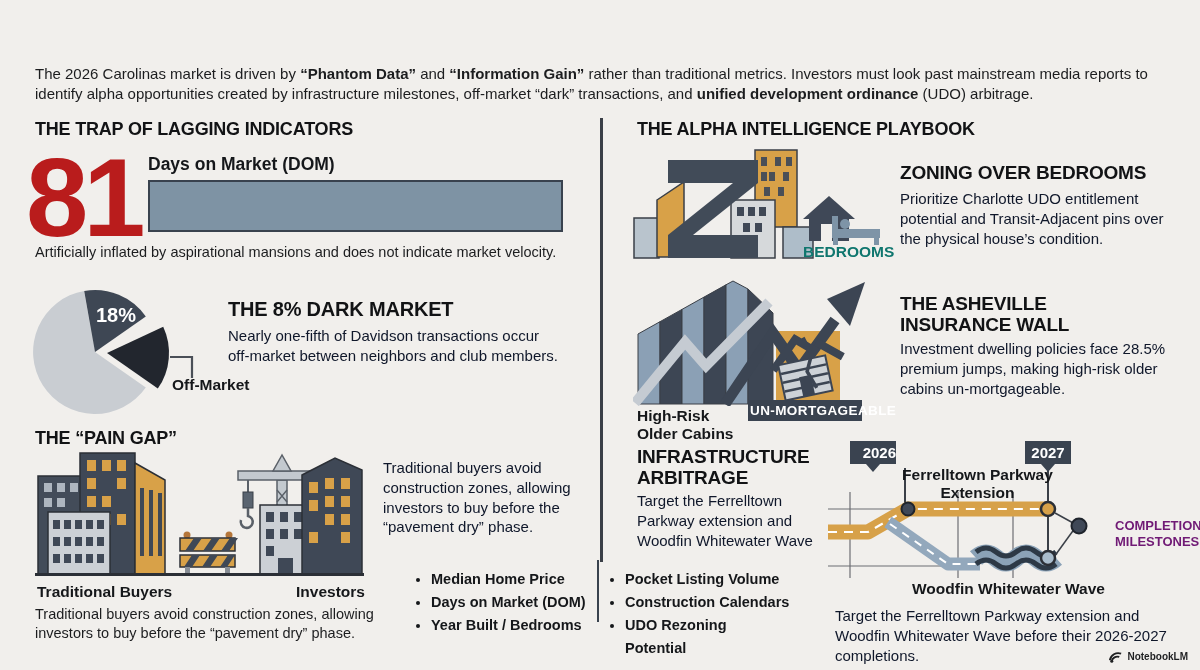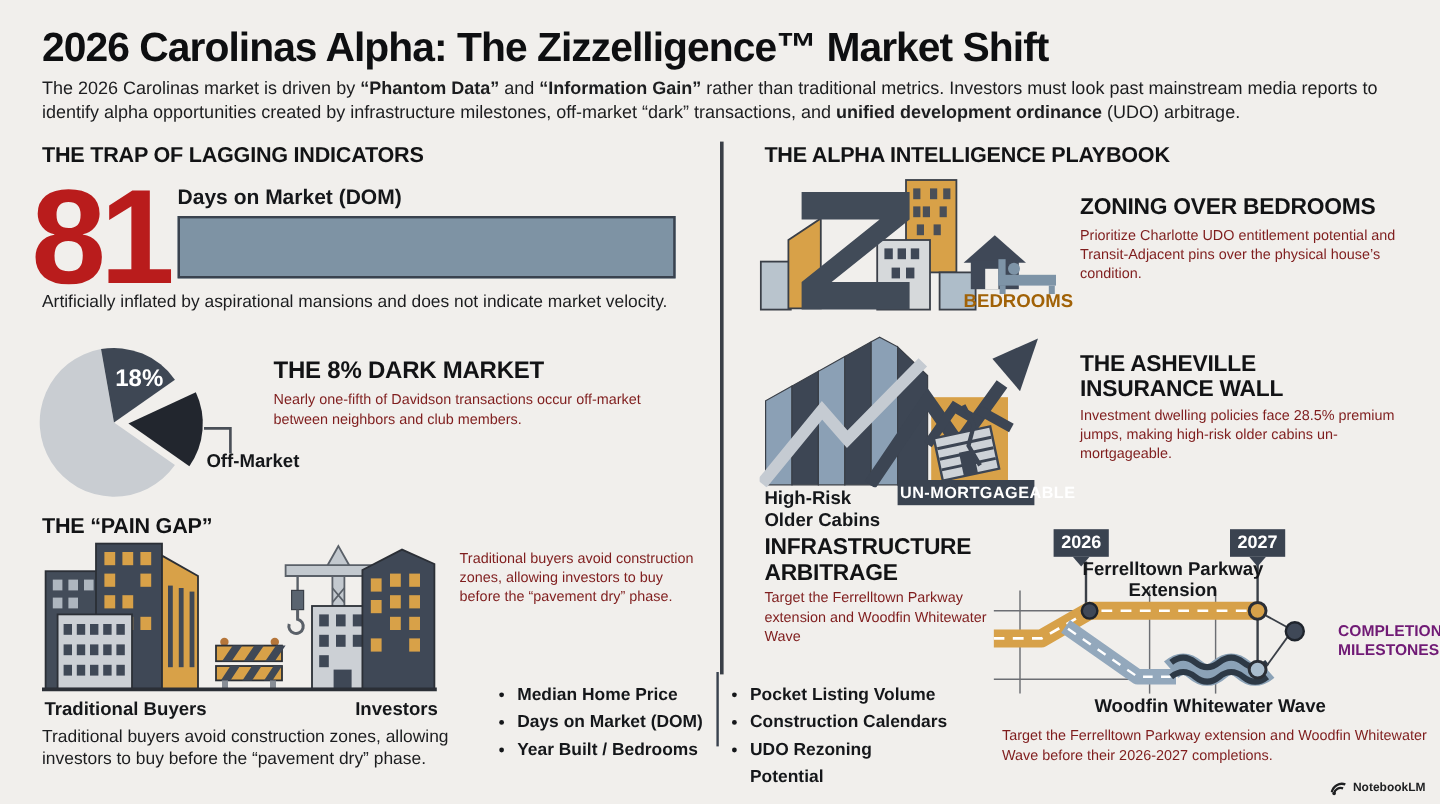--- a/index.html
+++ b/index.html
@@ -3,21 +3,21 @@
 <meta charset="utf-8">
 <style>
   html,body{margin:0;padding:0;background:#888;}
   #canvas{position:relative;width:1200px;height:670px;background:#f1efec;overflow:hidden;
           font-family:"Liberation Sans","DejaVu Sans",sans-serif;color:#15171a;}
   .abs{position:absolute;}
   .h-title{font-size:34px;font-weight:800;letter-spacing:-0.8px;color:#0e0f11;white-space:nowrap;}
   .h-sub{font-size:15px;line-height:1.33;color:#1c1d1f;}
   .h-section{font-size:18px;font-weight:800;letter-spacing:-0.2px;color:#121315;}
   .h-item{font-size:19px;font-weight:800;letter-spacing:-0.2px;line-height:1.12;color:#121315;}
-  .body-txt{font-size:12px;line-height:1.32;color:#7f1d1d;}
+  .body-txt{font-size:15px;line-height:1.32;color:#0f172a;}
   .small-txt{font-size:14.5px;line-height:1.3;color:#1c1d1f;}
   .big-num{font-size:112px;font-weight:800;letter-spacing:-5px;line-height:0.82;color:#b91c1c;}
   .bar-label{font-size:17.5px;font-weight:700;color:#15171a;}
   .dom-bar{background:#7e93a4;border:2px solid#39424e;}
   .divider-v{background:#3a3f47;width:3px;}
   .flag{background:#3a4350;color:#fff;font-size:15px;font-weight:700;text-align:center;
         width:46px;height:23px;line-height:23px;}
   .flag-tip{position:absolute;left:50%;top:23px;transform:translateX(-50%);width:0;height:0;
         border-left:7px solid transparent;border-right:7px solid transparent;border-top:8px solid #3a4350;}
   .badge{background:#3a4350;color:#fff;font-size:13.5px;font-weight:700;letter-spacing:0.4px;
@@ -32,21 +32,20 @@
   .tbl-col li{font-size:14.5px;font-weight:700;line-height:1.58;color:#15171a;}
   .col-split{background:#39424e;width:2px;}
   .brand{font-size:10px;font-weight:700;color:#1f2022;display:flex;align-items:center;gap:4px;}
   .pie-pct{font-size:20px;font-weight:700;fill:#fff;}
 </style>
 </head>
 <body>
 
 <div id="canvas">
 
-  <div class="abs h-title" style="left:35px;top:21px;">2026 Carolinas Alpha: The Zizzelligence™ Market Shift</div>
   <div class="abs h-sub" style="left:35px;top:64px;width:1130px;"><span>The 2026 Carolinas market is driven by </span><span style="font-weight: 700;">“Phantom Data”</span><span> and </span><span style="font-weight: 700;">“Information Gain”</span><span> rather than traditional metrics. Investors must look past mainstream media reports to identify alpha opportunities created by infrastructure milestones, off-market “dark” transactions, and </span><span style="font-weight: 700;">unified development ordinance</span><span> (UDO) arbitrage.</span></div>
 
   <div class="abs divider-v" style="left:600px;top:118px;height:444px;"></div>
 
   <div class="abs h-section" style="left:35px;top:119px;">THE TRAP OF LAGGING INDICATORS</div>
 
   <div class="abs big-num" style="left:26px;top:152px;">81</div>
   <div class="abs bar-label" style="left:148px;top:154px;">Days on Market (DOM)</div>
   <div class="abs dom-bar" style="left:148px;top:180px;width:411px;height:48px;"></div>
   <div class="abs small-txt" style="left:35px;top:243px;width:540px;">Artificially inflated by aspirational mansions and does not indicate market velocity.</div>
@@ -208,21 +207,21 @@
     <rect x="176" y="72" width="40" height="24" fill="#3f4857"></rect>
     <rect x="188" y="79" width="11" height="17" fill="#f1efec"></rect>
     <g fill="#7e94a7">
       <rect x="199" y="71" width="6" height="22"></rect>
       <circle cx="212" cy="79" r="5"></circle>
       <rect x="199" y="84" width="48" height="9"></rect>
       <rect x="200" y="93" width="5" height="7"></rect>
         <rect x="241" y="93" width="5" height="7"></rect>
     </g>
   </svg>
-  <div class="abs lbl-bold" style="left:803px;top:243px;color:#a16207;">BEDROOMS</div>
+  <div class="abs lbl-bold" style="left:803px;top:243px;color:#0f766e;">BEDROOMS</div>
   <div class="abs h-item" style="left:900px;top:162px;">ZONING OVER BEDROOMS</div>
   <div class="abs body-txt" style="left:900px;top:189px;width:272px;">Prioritize Charlotte UDO entitlement potential and Transit-Adjacent pins over the physical house’s condition.</div>
 
   <svg class="abs" style="left:633px;top:276px;" width="255" height="130" viewBox="0 0 255 130">
     <rect x="143" y="55" width="64" height="73" fill="#d8a148"></rect>
     <polygon points="5,128 5,58 27,45.7 27,128" fill="#8ba0b5" stroke="#3a3f47" stroke-width="1"></polygon>
     <polygon points="27,128 27,45.7 49,33.4 49,128" fill="#3d4654" stroke="#3a3f47" stroke-width="1"></polygon>
     <polygon points="49,128 49,33.4 71,21.1 71,128" fill="#8ba0b5" stroke="#3a3f47" stroke-width="1"></polygon>
     <polygon points="71,128 71,21.1 93,8.8 93,128" fill="#3d4654" stroke="#3a3f47" stroke-width="1"></polygon>
     <polygon points="93,128 93,8.8 100,5 115,13 115,128" fill="#8ba0b5" stroke="#3a3f47" stroke-width="1"></polygon>
@@ -266,21 +265,21 @@
     <path d="M148,122 q10,-9 20,0 t20,0 t20,0 t20,0" fill="none" stroke="#8ba2b7" stroke-width="18"></path>
     <path d="M148,116 q10,-8 20,0 t20,0 t20,0 t20,0" fill="none" stroke="#2d3946" stroke-width="5"></path>
     <path d="M148,128 q10,-8 20,0 t20,0 t20,0 t20,0" fill="none" stroke="#2d3946" stroke-width="5"></path>
     <line x1="227" y1="77" x2="247" y2="88" stroke="#3a3f47" stroke-width="1.5"></line>
     <line x1="226" y1="121" x2="247" y2="92" stroke="#3a3f47" stroke-width="1.5"></line>
     <circle cx="80" cy="73" r="6.5" fill="#3f4857" stroke="#1f242c" stroke-width="2"></circle>
     <circle cx="220" cy="73" r="7" fill="#d7a149" stroke="#2b2f36" stroke-width="2.5"></circle>
     <circle cx="220" cy="122" r="7" fill="#a9bccc" stroke="#2b2f36" stroke-width="2.5"></circle>
     <circle cx="251" cy="90" r="7.5" fill="#3f4857" stroke="#1f242c" stroke-width="2"></circle>
   </svg>
-  <div class="abs flag" style="left:878px;top:441px;">
+  <div class="abs flag" style="left:850px;top:441px;text-align:right;">
     <span>2026</span><div class="flag-tip"></div>
   </div>
   <div class="abs flag" style="left:1025px;top:441px;">
     <span>2027</span><div class="flag-tip"></div>
   </div>
   <div class="abs lbl-bold" style="left:895px;top:466px;width:165px;text-align:center;">Ferrelltown Parkway Extension</div>
   <div class="abs lbl-sm-bold" style="left:1096px;top:518px;width:100px;">COMPLETION MILESTONES</div>
   <div class="abs lbl-bold" style="left:912px;top:580px;">Woodfin Whitewater Wave</div>
   <div class="abs body-txt" style="left:835px;top:606px;width:360px;">Target the Ferrelltown Parkway extension and Woodfin Whitewater Wave before their 2026-2027 completions.</div>
 

